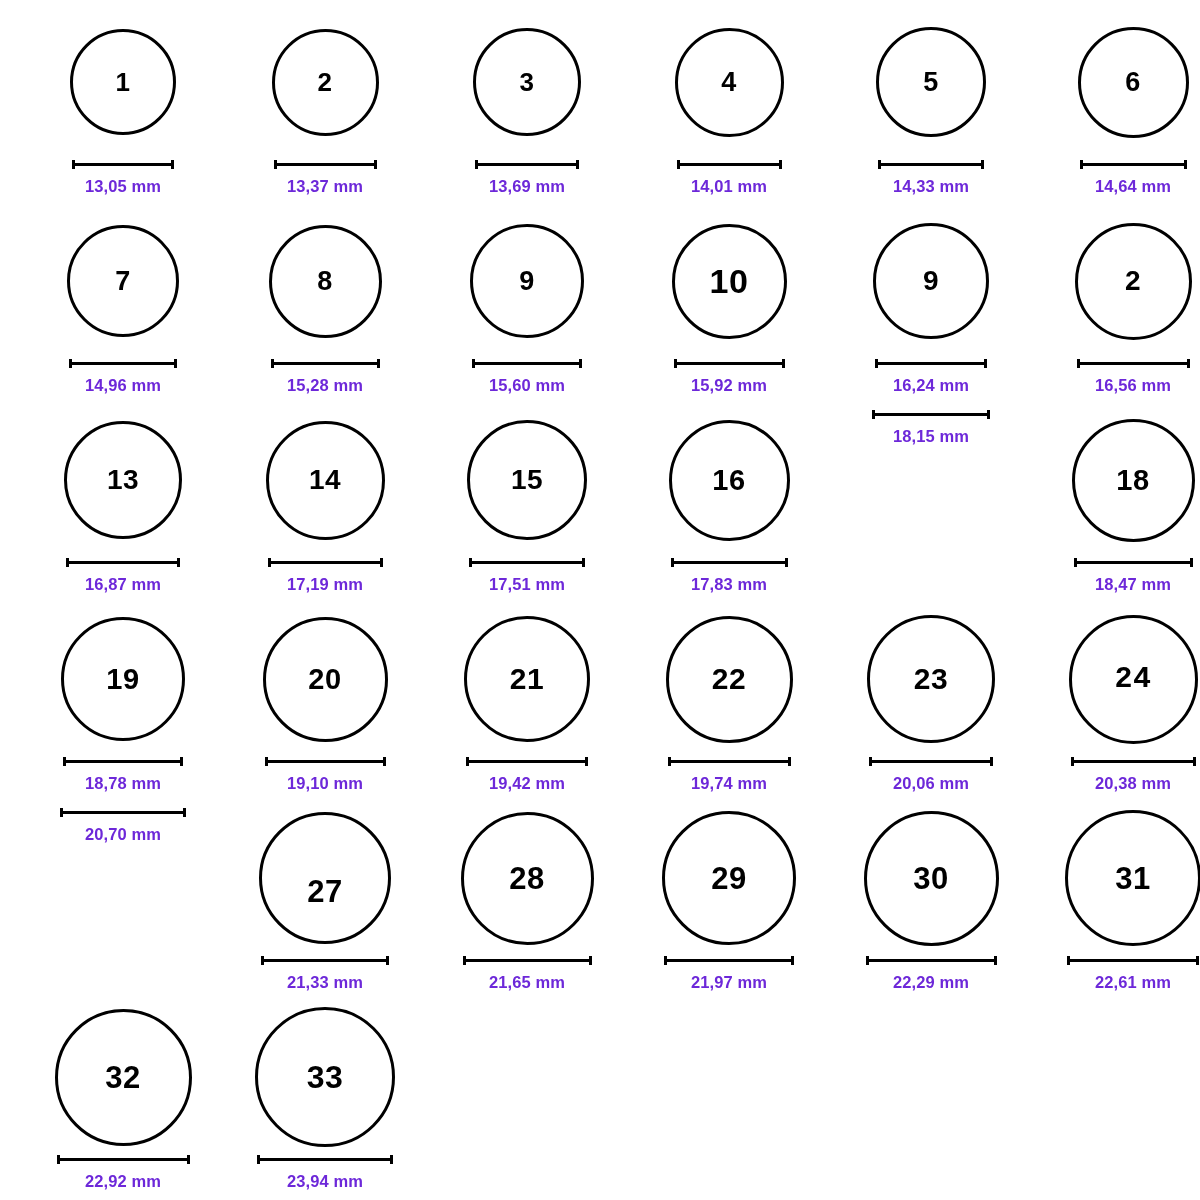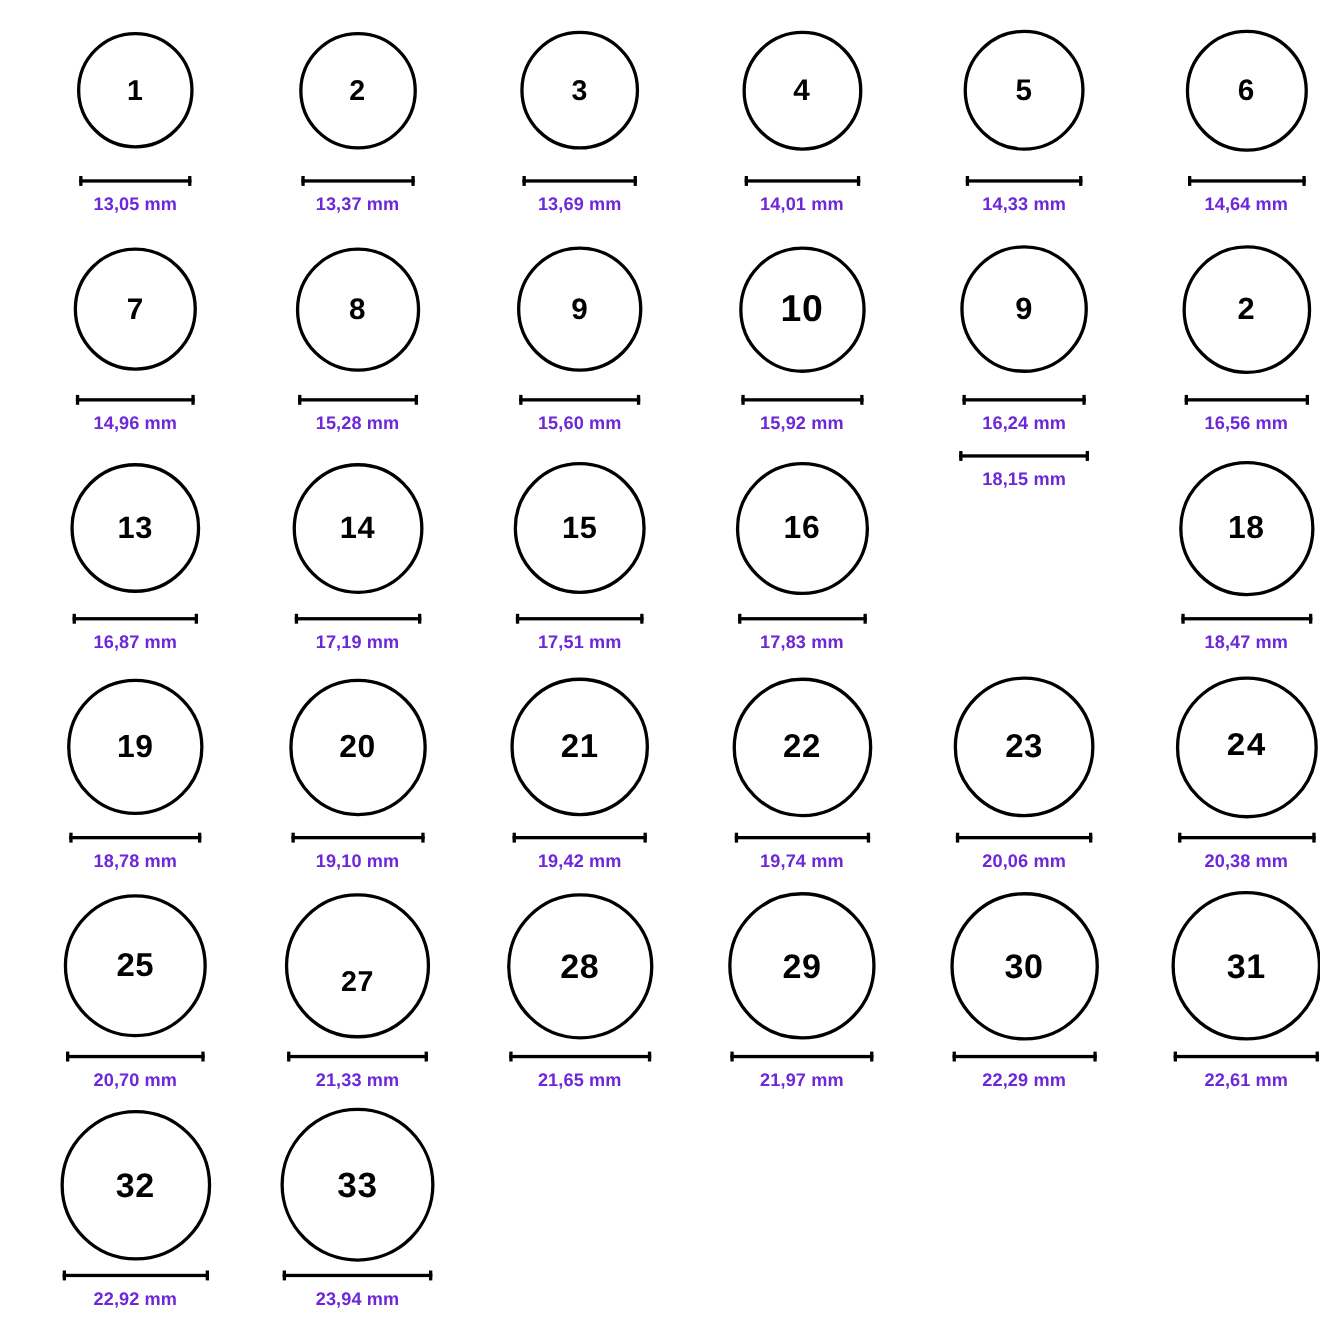--- a/index.html
+++ b/index.html
@@ -402,36 +402,31 @@
           </div>
         </div>
         <div class="caliper">
           <div class="bar" style="width: 125px;">
             <div class="line"></div>
           </div>
         </div>
         <div class="mm">20,38 mm</div>
       </div>
       <div class="cell">
-        <div class="circle-wrap">
-          <div class="circle" style="width: 130px; height: 130px;">
-            <span class="size-num" style="font-size: 30px;">25</span>
-          </div>
-        </div>
         <div class="caliper">
           <div class="bar" style="width: 126px;">
             <div class="line"></div>
           </div>
         </div>
         <div class="mm">20,70 mm</div>
       </div>
       <div class="cell">
         <div class="circle-wrap">
           <div class="circle" style="width: 132px; height: 132px;">
-            <span class="size-num" style="font-size: 26px; margin-top: 27px;">27</span>
+            <span class="size-num" style="font-size: 31px; margin-top: 27px;">27</span>
           </div>
         </div>
         <div class="caliper">
           <div class="bar" style="width: 128px;">
             <div class="line"></div>
           </div>
         </div>
         <div class="mm">21,33 mm</div>
       </div>
       <div class="cell">

